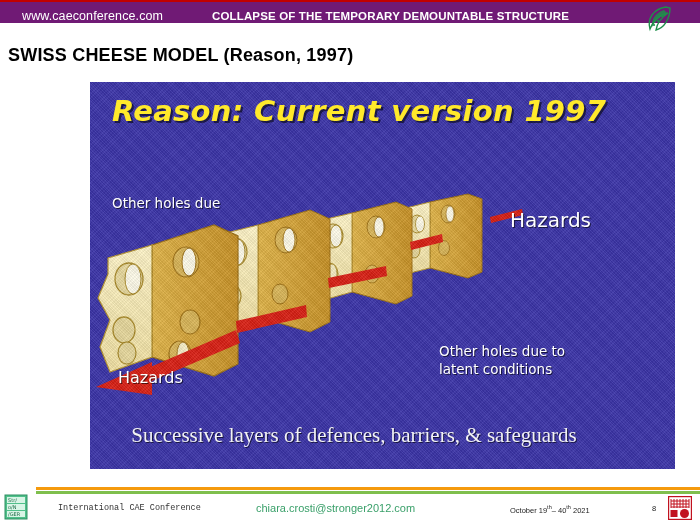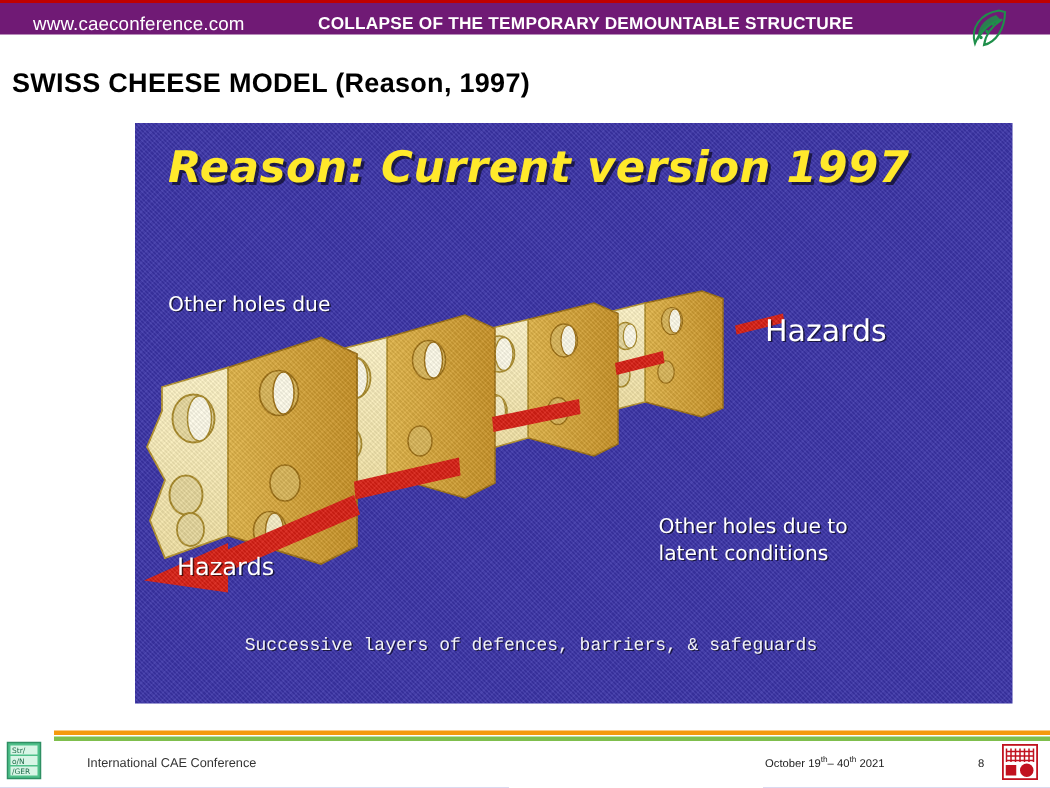--- a/index.html
+++ b/index.html
@@ -86,24 +86,24 @@
     font-family: "DejaVu Sans", sans-serif;
   }
   .lbl-active   { left: 22px;  top: 112px; }
   .lbl-hazards  { left: 420px; top: 125px; font-size: 20px; }
   .lbl-losses   { left: 28px;  top: 285px; font-size: 16px; }
   .lbl-latent   { left: 320px; top: 260px; text-align: left; margin-left: 29px; }
   .fig-caption {
     position: absolute; left: 14px; top: 341px;
     width: 500px;
     text-align: center;
-    font-size: 12px; color: #f2f2f5;
+    font-size: 21px; color: #f2f2f5;
     text-shadow: 1px 1px 0 rgba(0,0,0,0.6);
     white-space: nowrap;
-    font-family: Liberation Mono, monospace;
+    font-family: Liberation Serif, serif;
   }
   .cheese-svg {
     position: absolute; left: 0; top: 0;
     width: 524px; height: 387px;
   }
 
   
   .footer-orange {
     position: absolute; left: 36px; top: 487px;
     width: 664px; height: 3px;
@@ -111,20 +111,21 @@
   }
   .footer-green {
     position: absolute; left: 36px; top: 491px;
     width: 664px; height: 3px;
     background: #7fbf4d;
   }
   .footer-conf {
     position: absolute; left: 58px; top: 503px;
     font-size: 8.5px; color: #333333;
     white-space: nowrap;
+    font-family: Liberation Mono, monospace;
   }
   .footer-email {
     position: absolute; left: 256px; top: 502px;
     font-size: 11px; color: #3aa06a;
     white-space: nowrap;
   }
   .footer-date {
     position: absolute; left: 510px; top: 504px;
     font-size: 7.5px; color: #222222;
     white-space: nowrap;
@@ -272,20 +273,21 @@
       <rect x="3" y="3" width="18" height="6" fill="#d8f5e6"></rect>
       <rect x="3" y="10" width="18" height="6" fill="#d8f5e6"></rect>
       <rect x="3" y="17" width="18" height="6" fill="#d8f5e6"></rect>
       <text x="4" y="8.2" font-family="DejaVu Sans, sans-serif" font-size="5" fill="#1f6b49">Str/</text>
       <text x="4" y="15.2" font-family="DejaVu Sans, sans-serif" font-size="5" fill="#1f6b49">o/N</text>
       <text x="4" y="22.2" font-family="DejaVu Sans, sans-serif" font-size="5" fill="#1f6b49">/GER</text>
     </svg>
   </div>
 
   <div class="footer-conf">International CAE Conference</div>
+  <div class="footer-email">chiara.crosti@stronger2012.com</div>
 
   <div class="footer-date">
     <span>October 19</span><sup>th</sup><span>– 40</span><sup>th</sup>&nbsp;<span>2021</span>
   </div>
 
   <div class="footer-page">8</div>
 
   <div class="footer-logo-right">
     <svg width="24" height="24" viewBox="0 0 24 24" aria-hidden="true">
       <rect x="0.5" y="0.5" width="23" height="23" fill="#ffffff" stroke="#c1121f" stroke-width="1.4"></rect>

